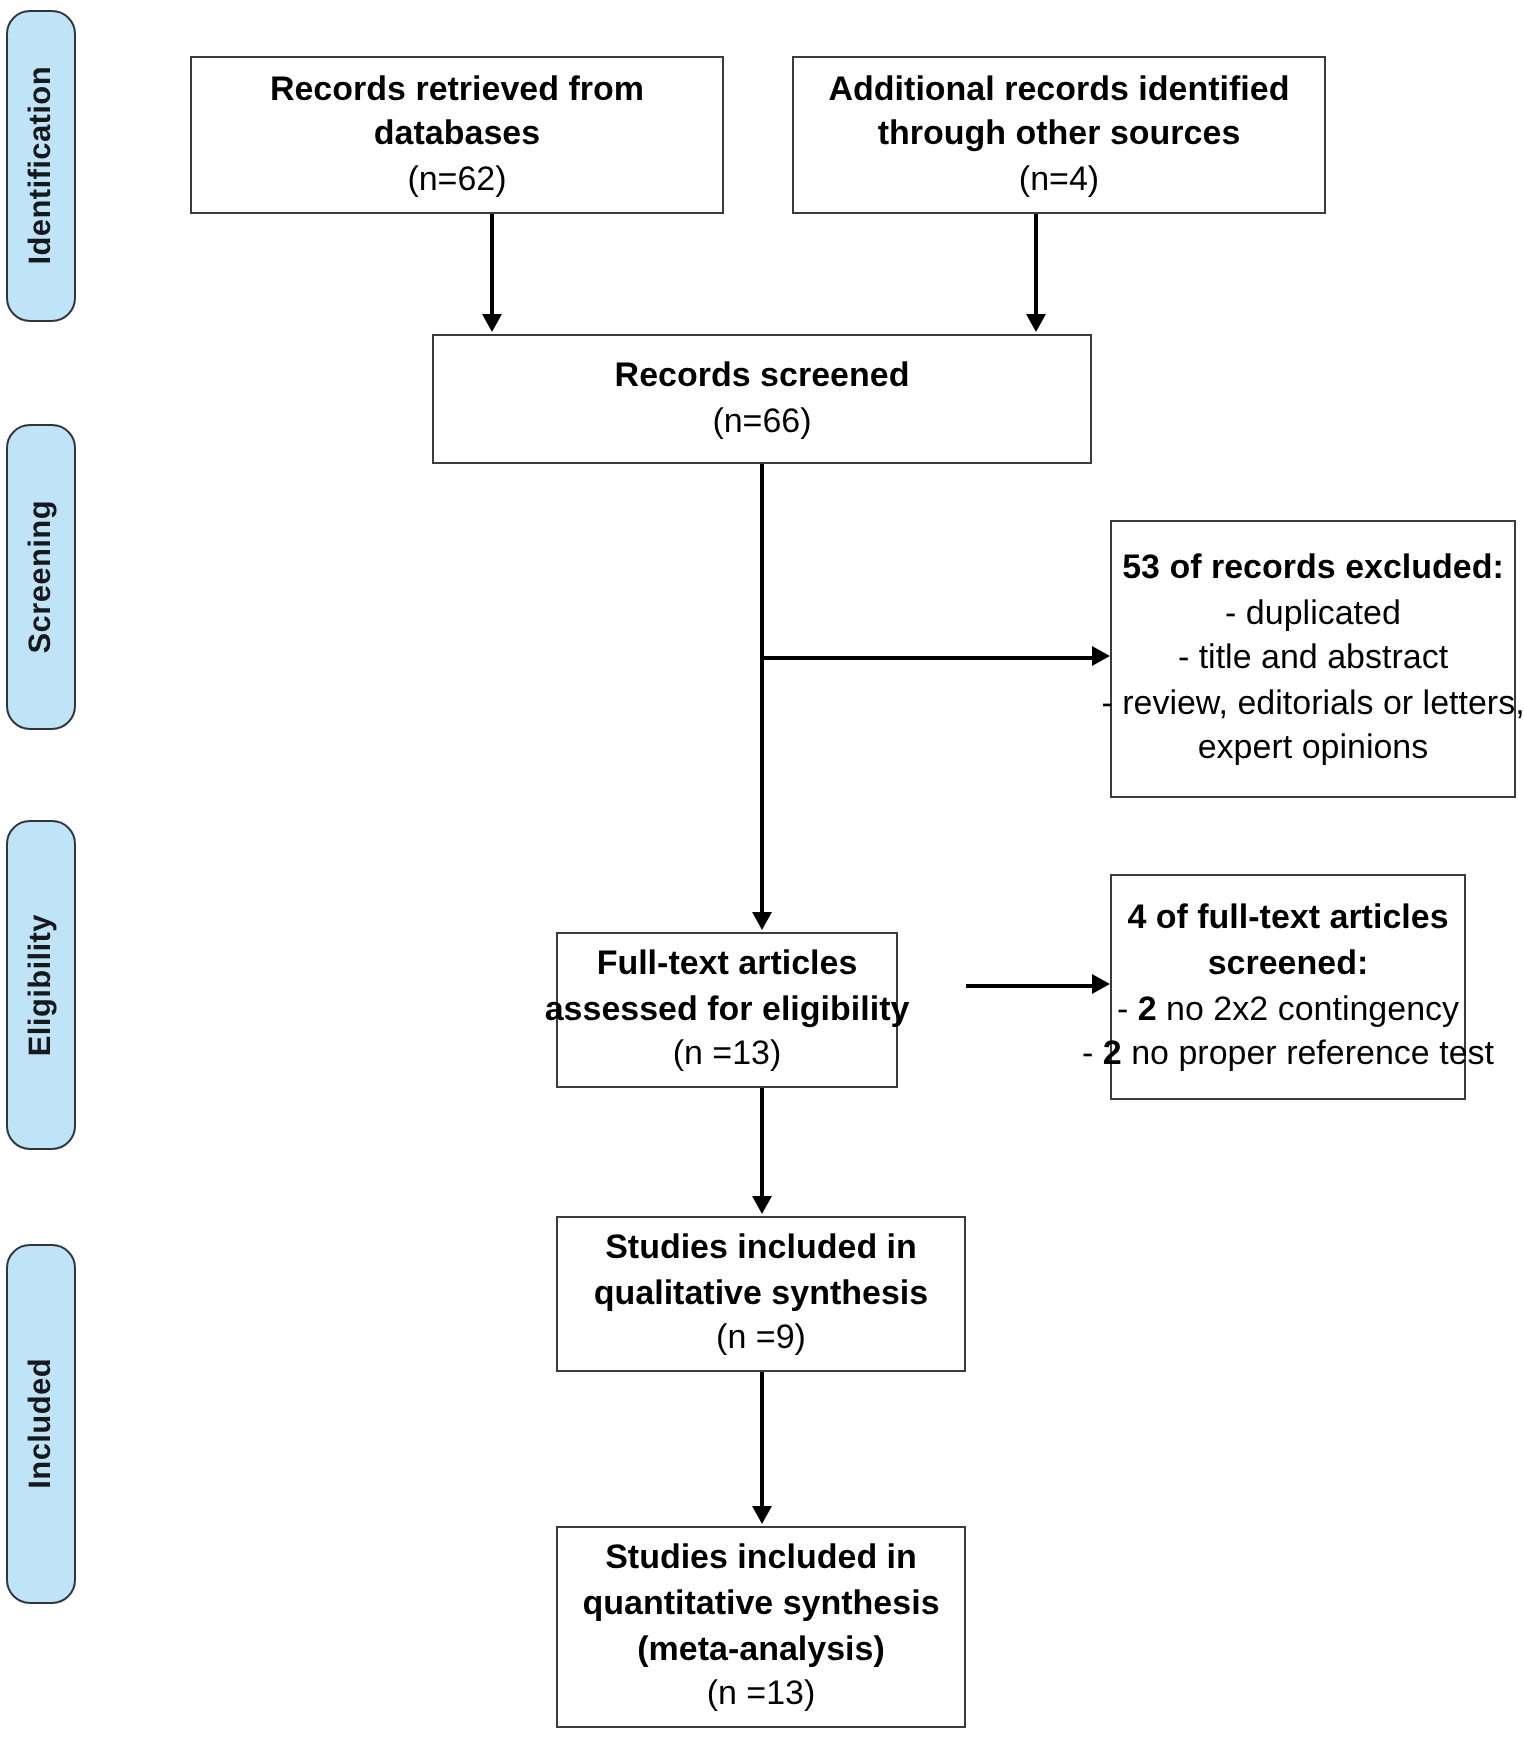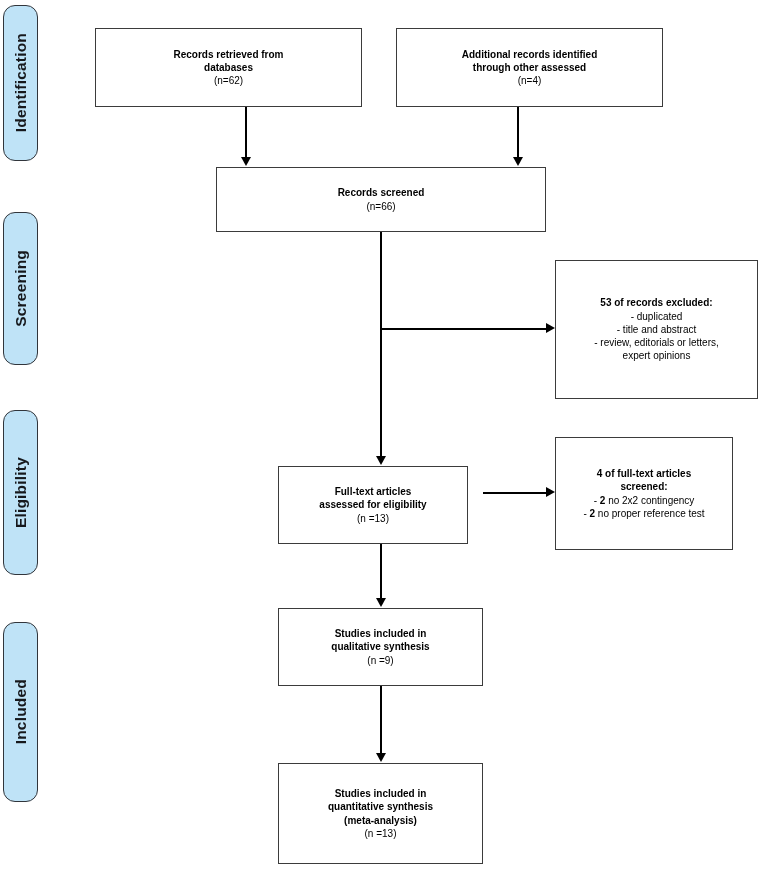--- a/index.html
+++ b/index.html
@@ -50,21 +50,21 @@
     flex-direction: column;
     align-items: center;
     justify-content: center;
     text-align: center;
     color: #000000;
     padding: 2px 6px;
   }
   .flow-box .ln {
     display: block;
     line-height: 1.33;
-    font-size: 10px;
+    font-size: 17px;
     white-space: nowrap;
   }
   .flow-box .ln.b  { font-weight: bold; }
   .flow-box .ln.r  { font-weight: normal; }
   .flow-box .ln b { font-weight: bold; }
 
   
   .vline, .hline {
     position: absolute;
     background: #000000;
@@ -109,38 +109,38 @@
   </div>
 
   <div class="flow-box" style="left:95px; top:28px; width:267px; height:79px;">
     <span class="ln b">Records retrieved from</span>
     <span class="ln b">databases</span>
     <span class="ln r">(n=62)</span>
   </div>
 
   <div class="flow-box" style="left:396px; top:28px; width:267px; height:79px;">
     <span class="ln b">Additional records identified</span>
-    <span class="ln b">through other assessed</span>
+    <span class="ln b">through other sources</span>
     <span class="ln r">(n=4)</span>
   </div>
 
   <div class="flow-box" style="left:216px; top:167px; width:330px; height:65px;text-align:right;">
     <span class="ln b">Records screened</span>
     <span class="ln r">(n=66)</span>
   </div>
 
   <div class="flow-box" style="left:555px; top:260px; width:203px; height:139px;align-items:center;">
     <span class="ln b">53 of records excluded:</span>
     <span class="ln r">- duplicated</span>
     <span class="ln r">- title and abstract</span>
     <span class="ln r">- review, editorials or letters,</span>
     <span class="ln r">expert opinions</span>
   </div>
 
-  <div class="flow-box" style="left:278px; top:466px; width:190px; height:78px;">
+  <div class="flow-box" style="left:278px; top:466px; width:171px; height:78px;">
     <span class="ln b">Full-text articles</span>
     <span class="ln b">assessed for eligibility</span>
     <span class="ln r">(n =13)</span>
   </div>
 
   <div class="flow-box" style="left:555px; top:437px; width:178px; height:113px;">
     <span class="ln b">4 of full-text articles</span>
     <span class="ln b">screened:</span>
     <span class="ln r">-  <b>2</b> no 2x2 contingency</span>
     <span class="ln r">-  <b>2</b> no proper reference test</span>

